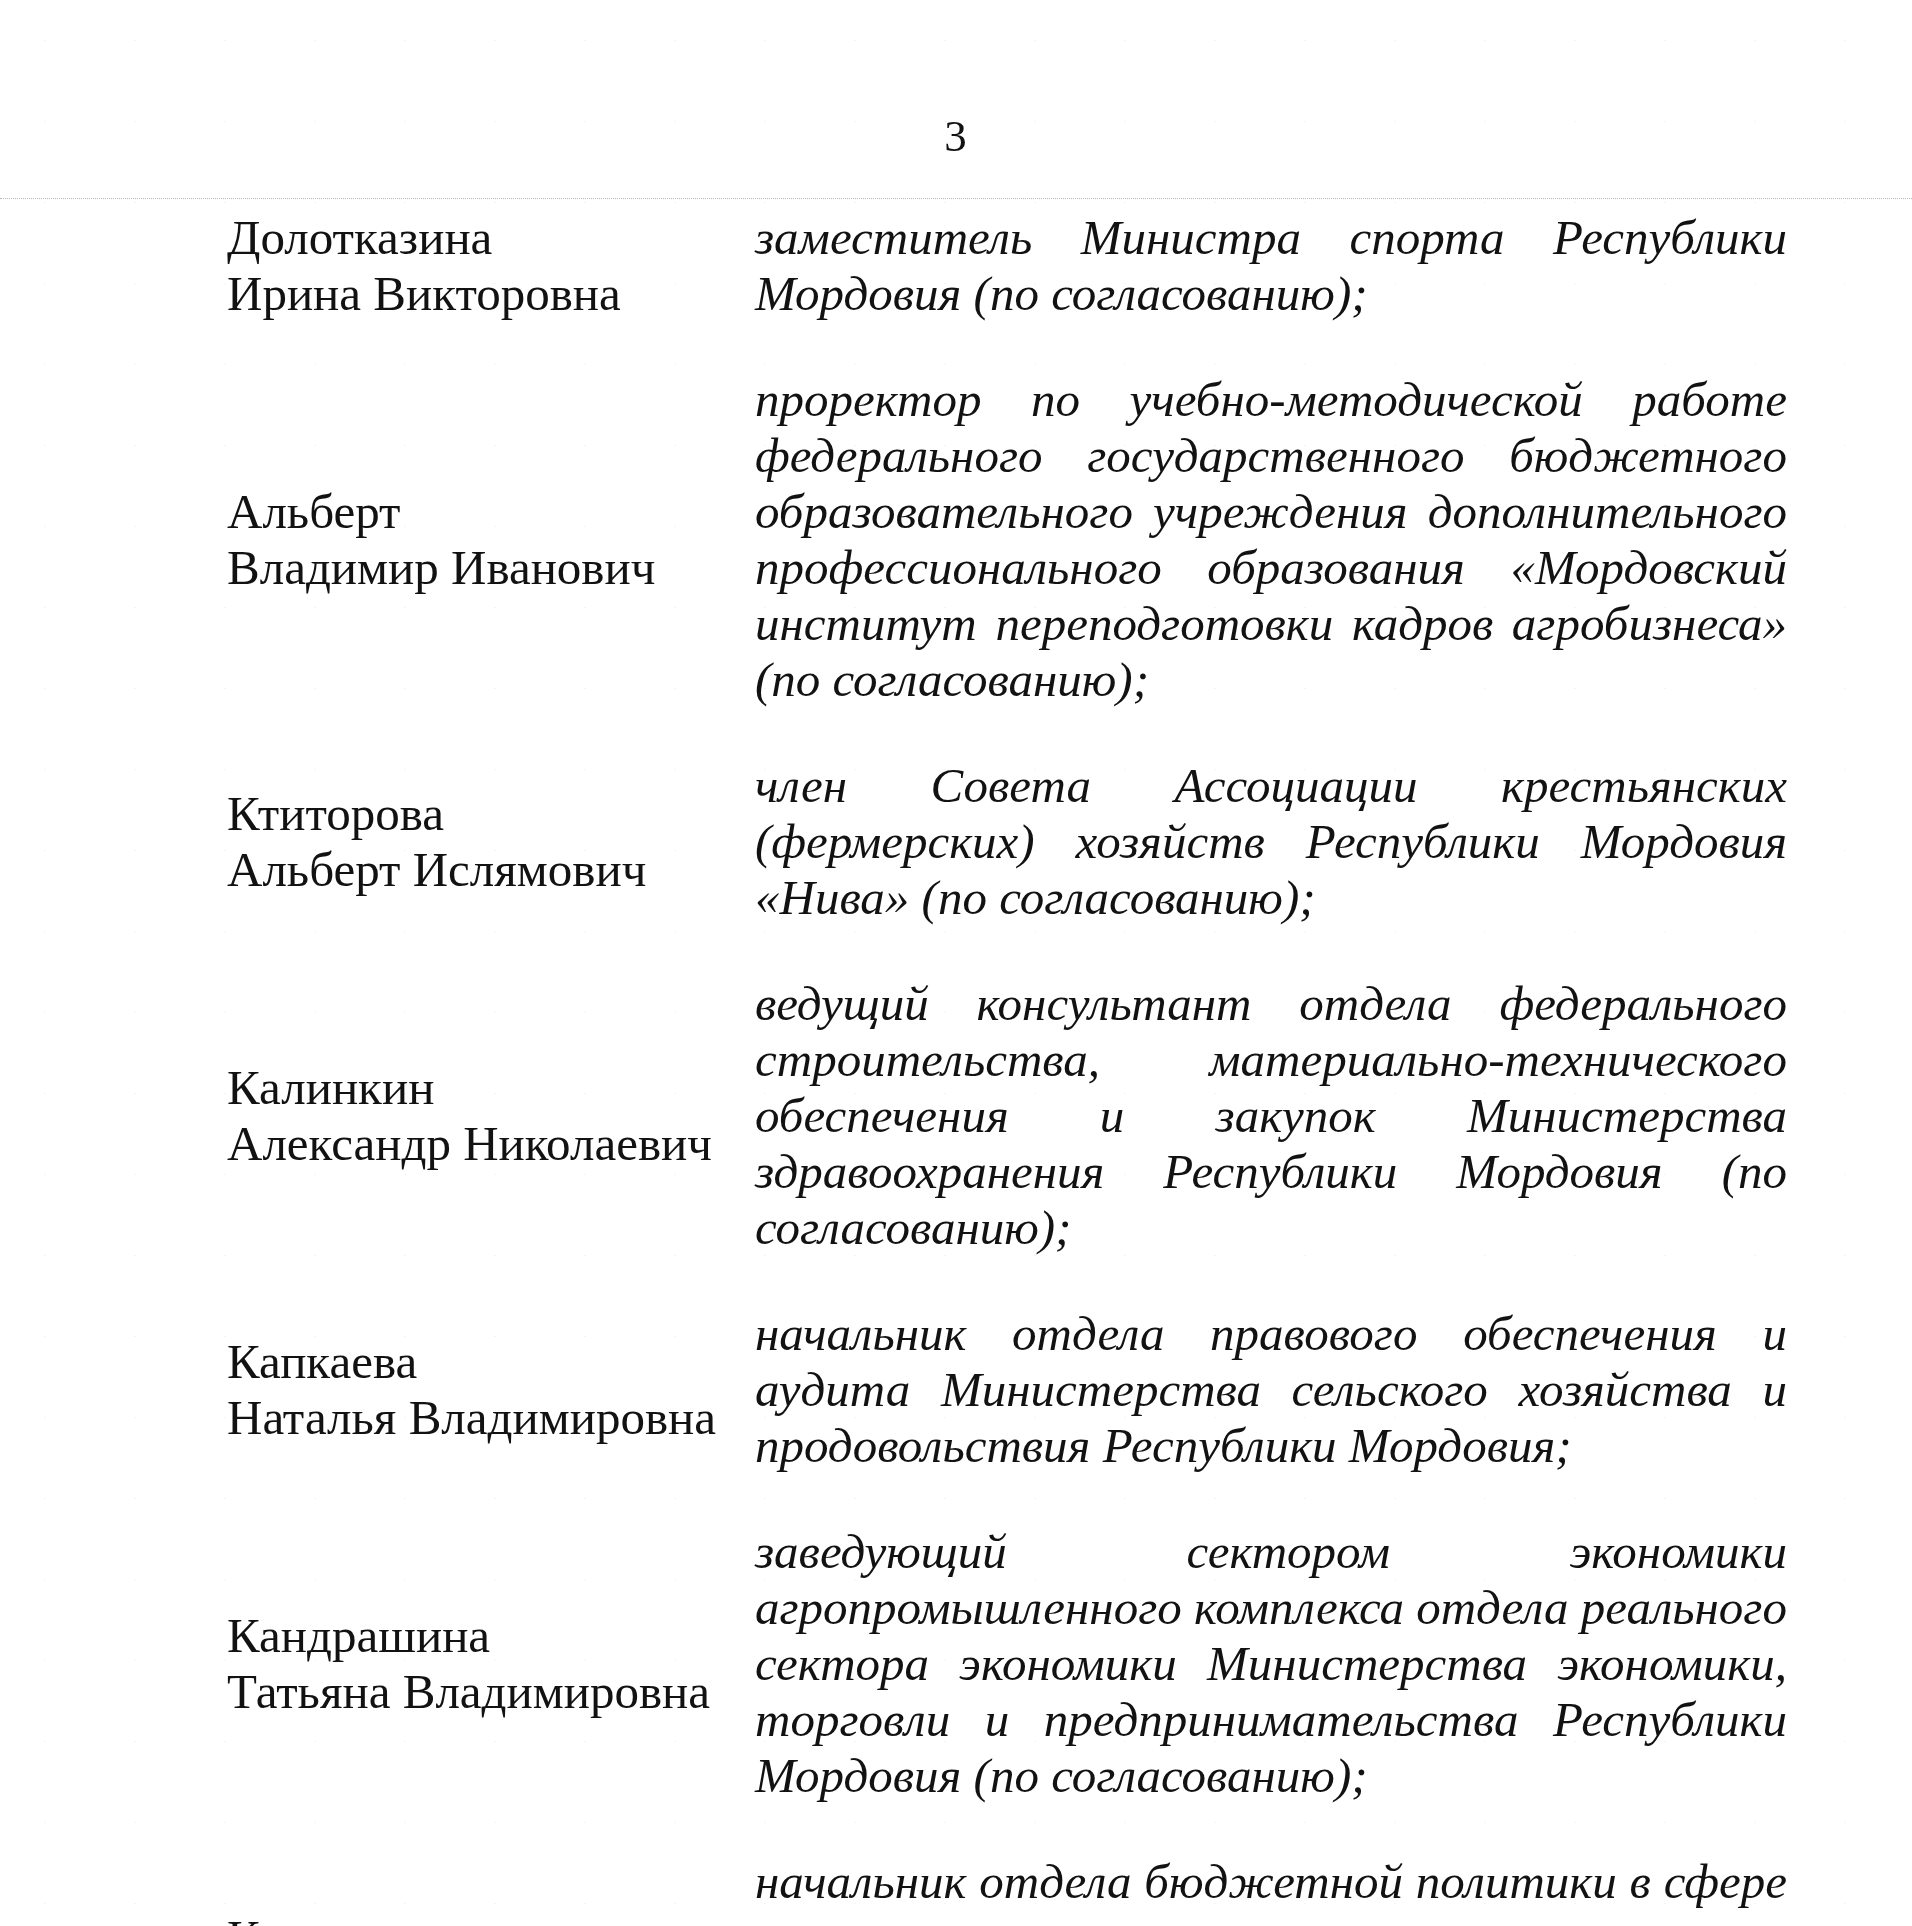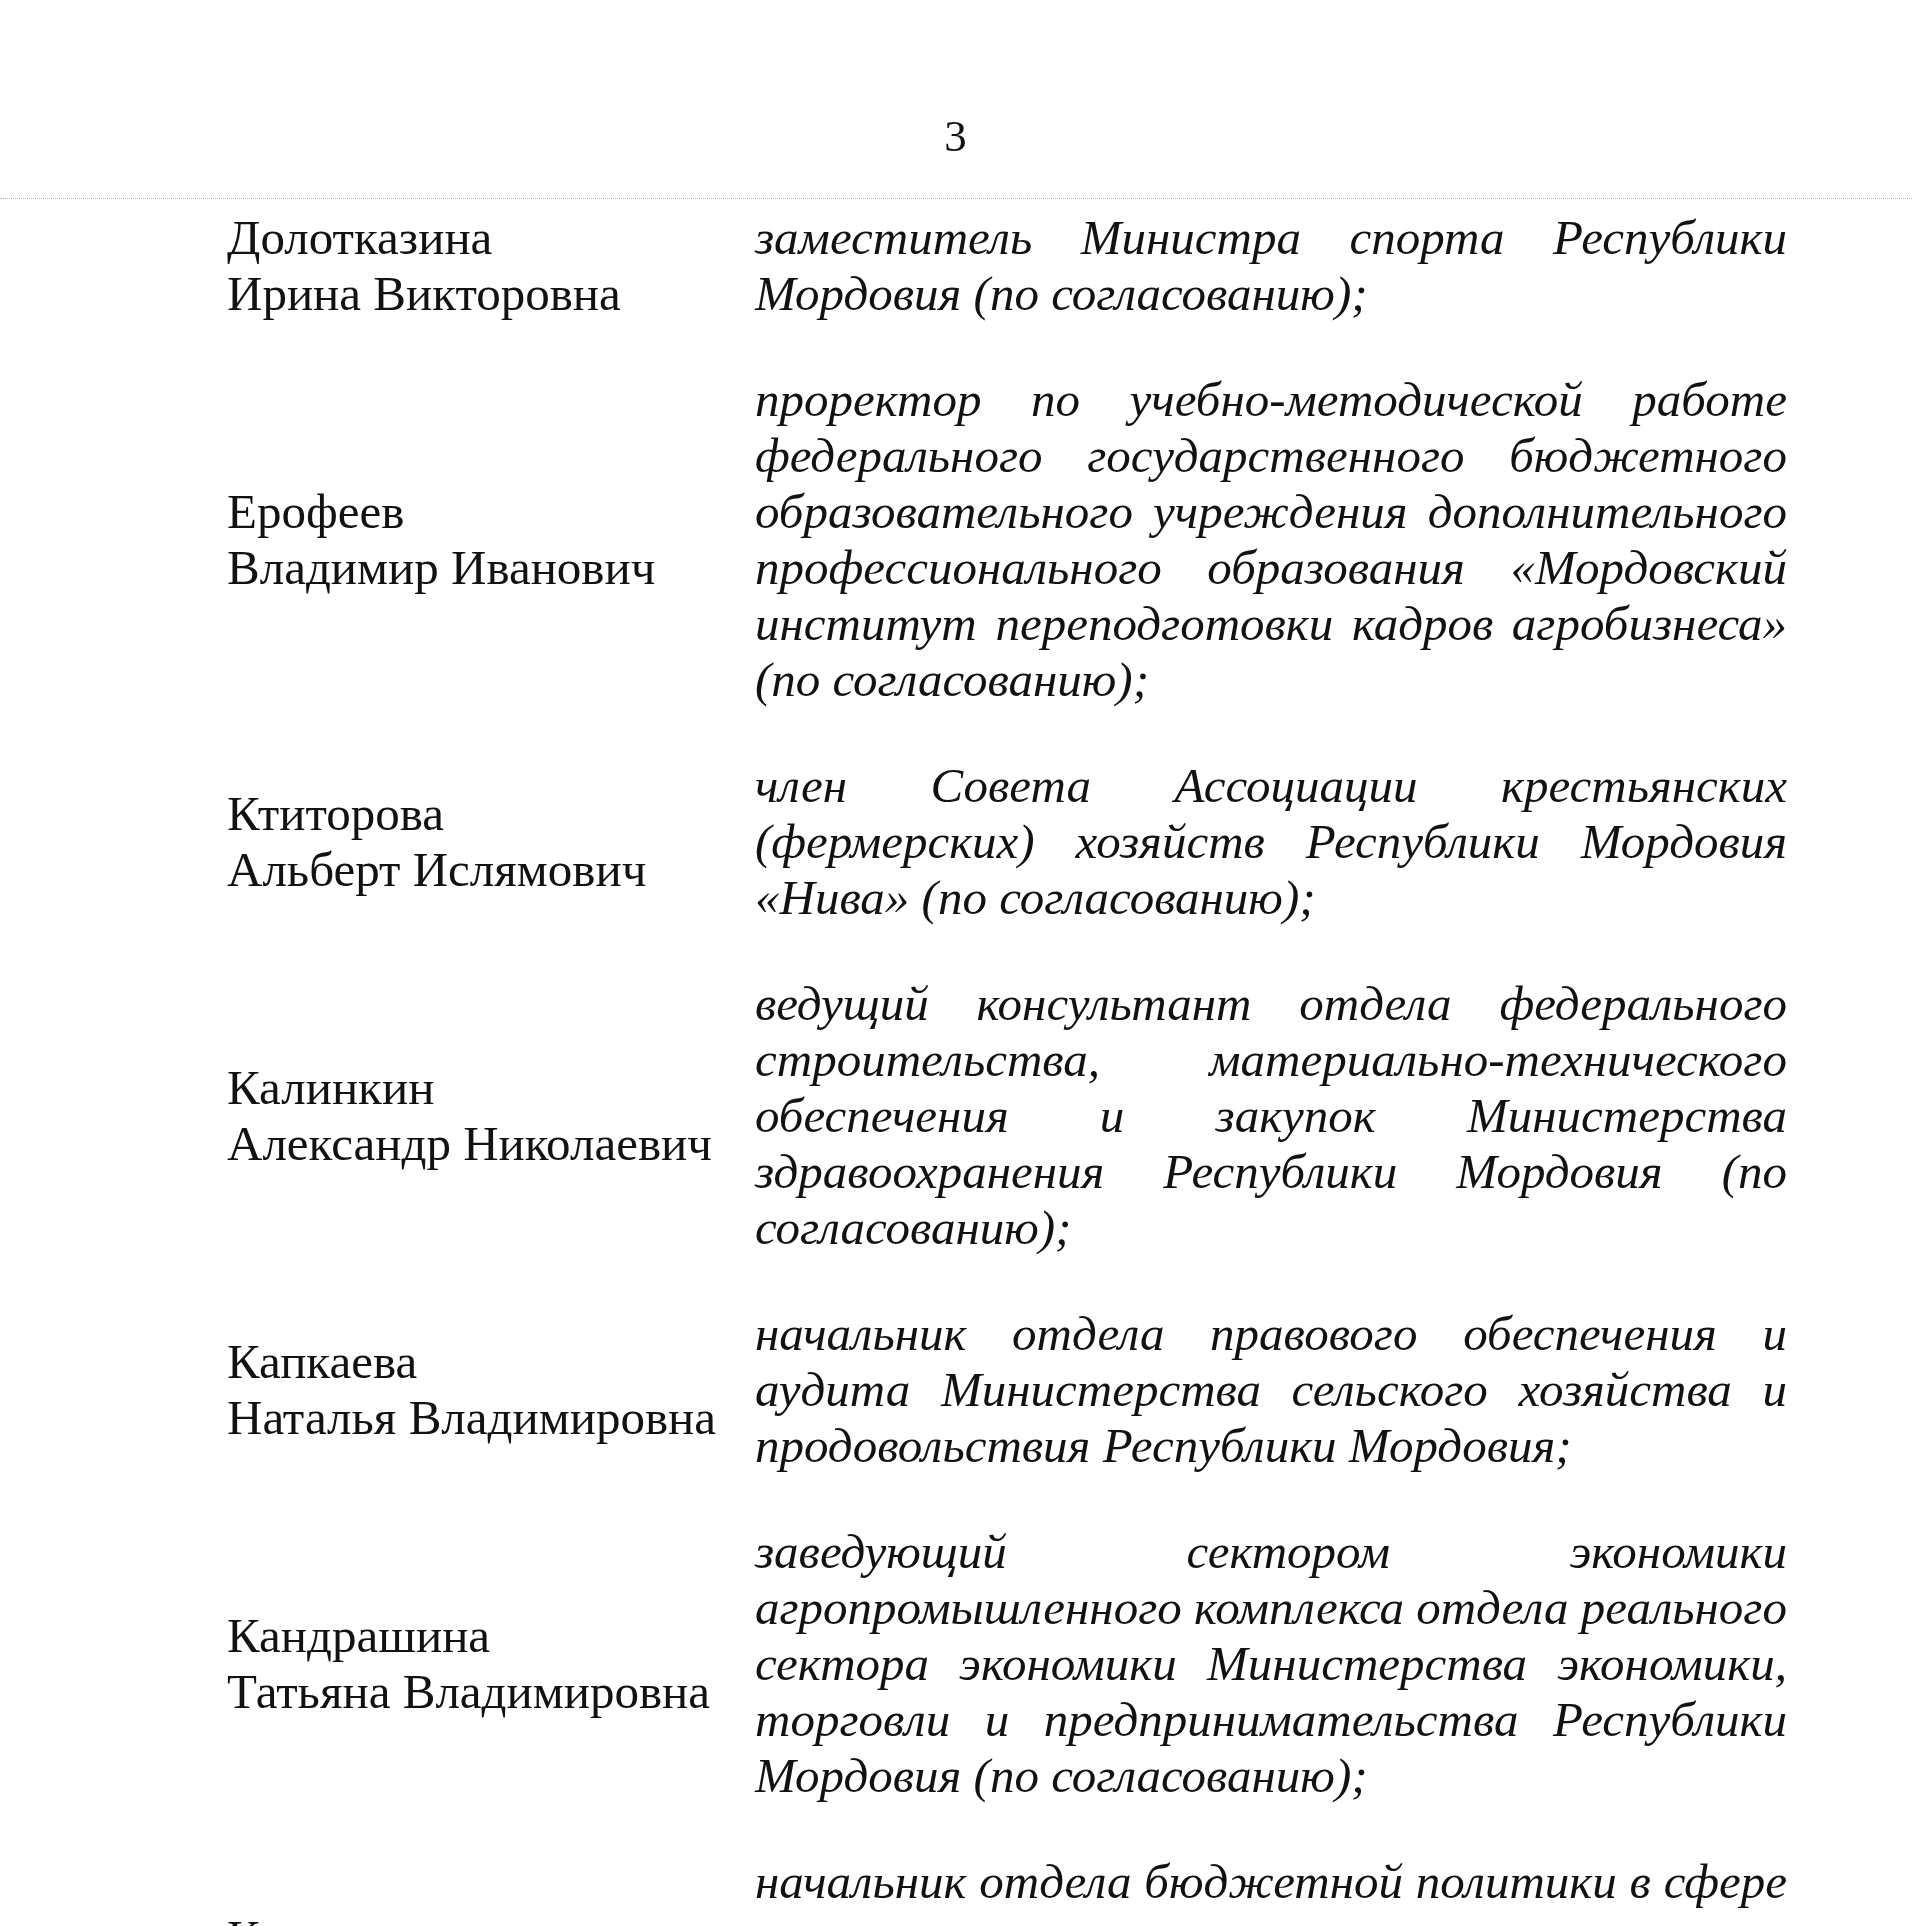--- a/index.html
+++ b/index.html
@@ -79,21 +79,21 @@
     <div class="member-row">
       <div class="name-col">
         <div>Долотказина</div>
         <div>Ирина Викторовна</div>
       </div>
       <div class="pos-col">заместитель Министра спорта Республики Мордовия (по согласованию);</div>
     </div>
 
     <div class="member-row">
       <div class="name-col">
-        <div>Ерофеев</div>
+        <div>Альберт</div>
         <div>Владимир Иванович</div>
       </div>
       <div class="pos-col">проректор по учебно-методической работе федерального государственного бюджетного образовательного учреждения дополнительного профессионального образования «Мордовский институт переподготовки кадров агробизнеса» (по согласованию);</div>
     </div>
 
     <div class="member-row">
       <div class="name-col">
         <div>Ктиторова</div>
         <div>Альберт Ислямович</div>
       </div>

